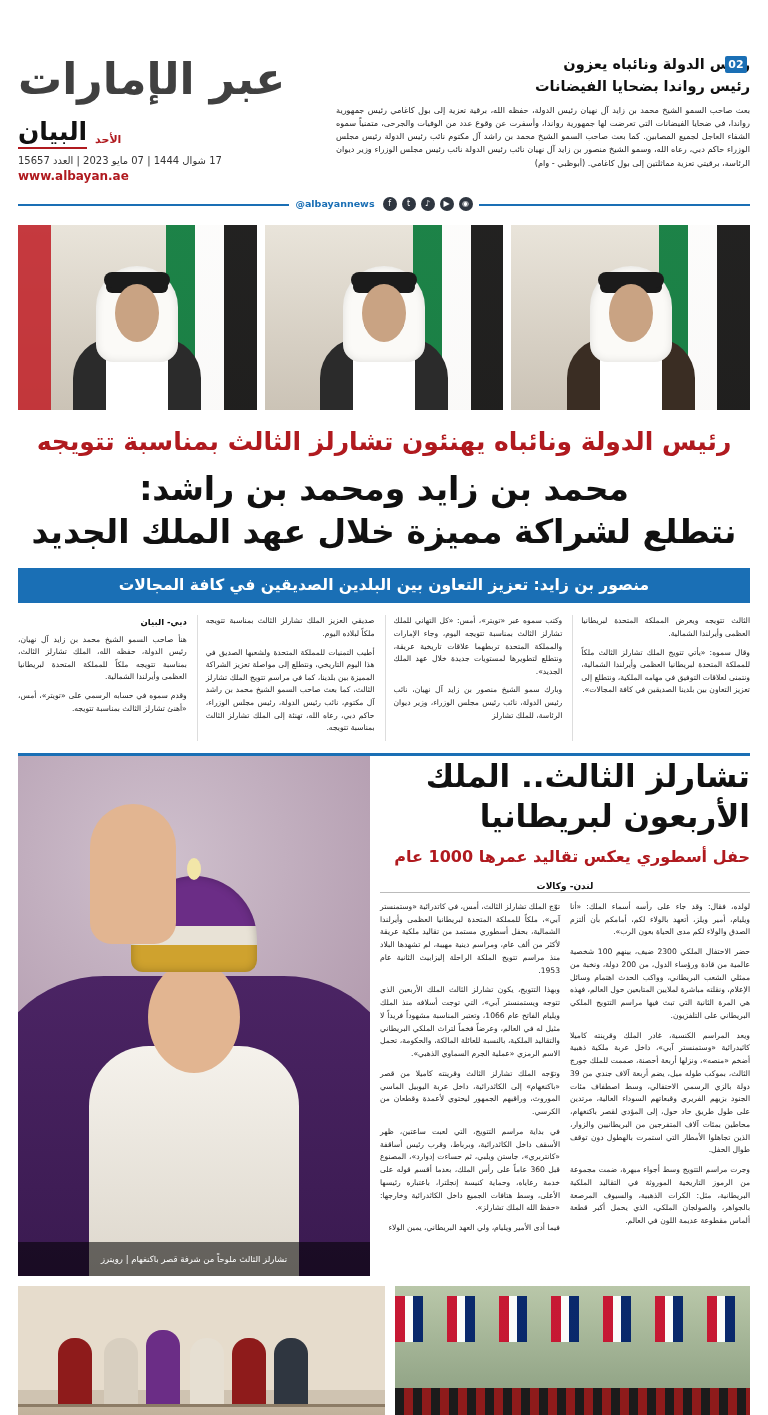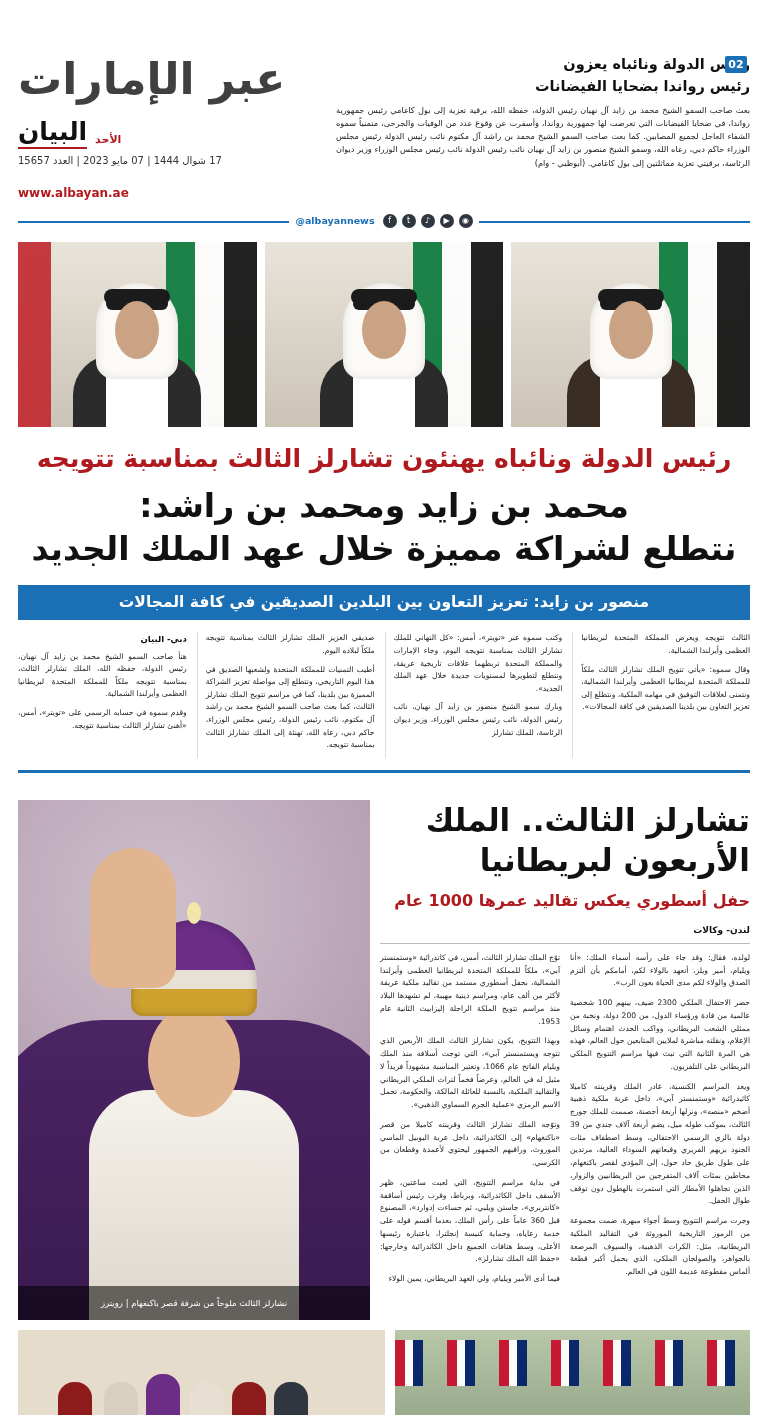--- a/index.html
+++ b/index.html
@@ -66,21 +66,21 @@
     font-size: 10px;
     color: #333;
     margin-top: 6px;
     text-align: right;
     letter-spacing: 0.2px;
   }
   .mast-url {
     font-size: 12px;
     color: #b01a1f;
     font-weight: bold;
-    margin-top: 20px;
+    margin-top: 3px;
     text-align: right;
     direction: ltr;
   }
   .page-num {
     position: absolute;
     top: 56px;
     left: 725px;
     width: 22px; height: 17px;
     background: #1a6fb5;
     color: #fff;
@@ -291,48 +291,48 @@
     text-align: right;
   }
   .rule-full {
     height: 3px; background: #1a6fb5; margin: 0 18px;
   }
 
   
   .feature {
     display: flex;
     gap: 10px;
-    margin: 27px 18px 0 18px;
+    margin: 0 18px 0 18px;
   }
   .feature-text { width: 370px; }
   .feature-media { flex: 1; }
 
   .feat-head {
     text-align: right;
     font-size: 31px;
     font-weight: bold;
     color: #111;
     line-height: 1.3;
   }
   .feat-sub {
     text-align: right;
     font-size: 16px;
     font-weight: bold;
     color: #b01a1f;
     margin-top: 10px;
     line-height: 1.4;
   }
   .feat-dateline {
-    text-align: right;
+    text-align: center;
     font-size: 9px;
     font-weight: bold;
     color: #111;
     margin-top: 12px;
     border-bottom: 1px solid #bbb;
-    padding-bottom: 8px;
+    padding-bottom: 1px;
   }
   .feat-cols {
     display: flex;
     gap: 10px;
     margin-top: 8px;
   }
   .feat-col {
     flex: 1;
     font-size: 7.6px;
     line-height: 1.68;

